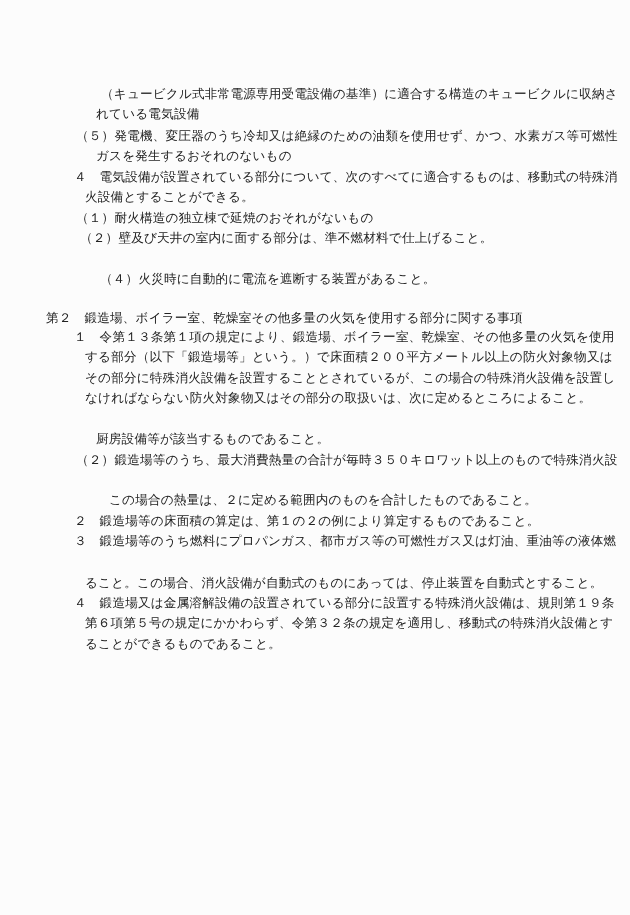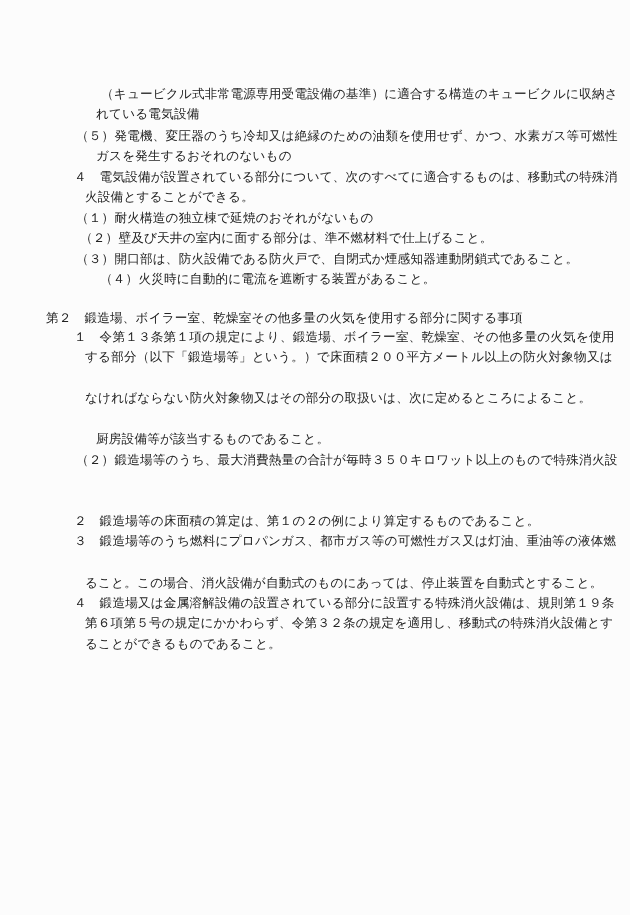--- a/index.html
+++ b/index.html
@@ -25,28 +25,29 @@
 
 <div class="page">
   <div class="line" style="left:101px;top:86px;">（キュービクル式非常電源専用受電設備の基準）に適合する構造のキュービクルに収納さ</div>
   <div class="line" style="left:96px;top:106px;">れている電気設備</div>
   <div class="line" style="left:76px;top:128px;">（５）発電機、変圧器のうち冷却又は絶縁のための油類を使用せず、かつ、水素ガス等可燃性</div>
   <div class="line" style="left:96px;top:148px;">ガスを発生するおそれのないもの</div>
   <div class="line" style="left:74px;top:169px;">４　電気設備が設置されている部分について、次のすべてに適合するものは、移動式の特殊消</div>
   <div class="line" style="left:85px;top:189px;">火設備とすることができる。</div>
   <div class="line" style="left:76px;top:210px;">（１）耐火構造の独立棟で延焼のおそれがないもの</div>
   <div class="line" style="left:80px;top:230px;">（２）壁及び天井の室内に面する部分は、準不燃材料で仕上げること。</div>
-  <div class="line" style="left:76px;top:251px;">（３）開口部は、防火設備である防火戸で、自閉式か煙感知器連動閉鎖式であること。</div>
   <div class="line" style="left:88px;top:271px;margin-left:12px;">（４）火災時に自動的に電流を遮断する装置があること。</div>
 
   <div class="line" style="left:46px;top:310px;">第２　鍛造場、ボイラー室、乾燥室その他多量の火気を使用する部分に関する事項</div>
   <div class="line" style="left:74px;top:329px;">１　令第１３条第１項の規定により、鍛造場、ボイラー室、乾燥室、その他多量の火気を使用</div>
   <div class="line" style="left:85px;top:349px;">する部分（以下「鍛造場等」という。）で床面積２００平方メートル以上の防火対象物又は</div>
+  <div class="line" style="left:85px;top:370px;">その部分に特殊消火設備を設置することとされているが、この場合の特殊消火設備を設置し</div>
   <div class="line" style="left:85px;top:390px;">なければならない防火対象物又はその部分の取扱いは、次に定めるところによること。</div>
   <div class="line" style="left:96px;top:431px;">厨房設備等が該当するものであること。</div>
   <div class="line" style="left:76px;top:452px;text-align:right;">（２）鍛造場等のうち、最大消費熱量の合計が毎時３５０キロワット以上のもので特殊消火設</div>
+  <div class="line" style="left:109px;top:492px;">この場合の熱量は、２に定める範囲内のものを合計したものであること。</div>
   <div class="line" style="left:74px;top:513px;">２　鍛造場等の床面積の算定は、第１の２の例により算定するものであること。</div>
   <div class="line" style="left:74px;top:533px;">３　鍛造場等のうち燃料にプロパンガス、都市ガス等の可燃性ガス又は灯油、重油等の液体燃</div>
   <div class="line" style="left:85px;top:575px;">ること。この場合、消火設備が自動式のものにあっては、停止装置を自動式とすること。</div>
   <div class="line" style="left:74px;top:595px;">４　鍛造場又は金属溶解設備の設置されている部分に設置する特殊消火設備は、規則第１９条</div>
   <div class="line" style="left:85px;top:615px;">第６項第５号の規定にかかわらず、令第３２条の規定を適用し、移動式の特殊消火設備とす</div>
   <div class="line" style="left:85px;top:636px;">ることができるものであること。</div>
 </div>
 
 </body></html>

